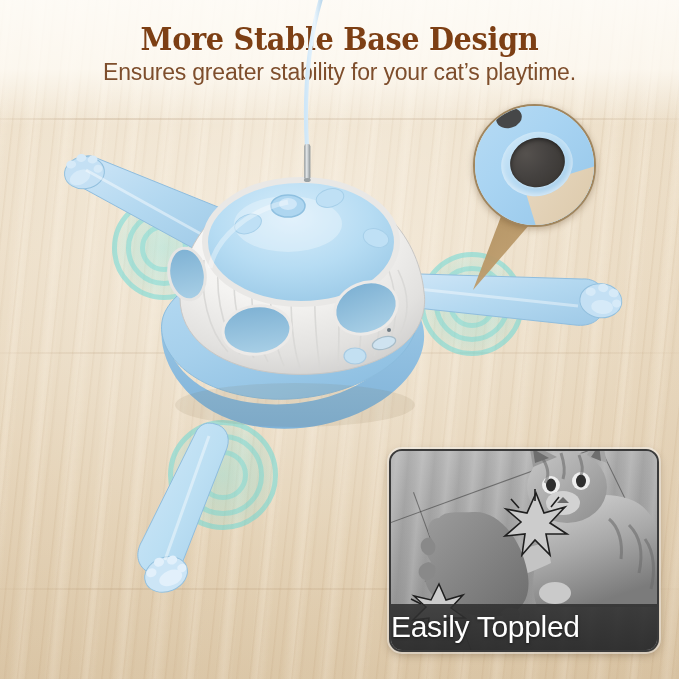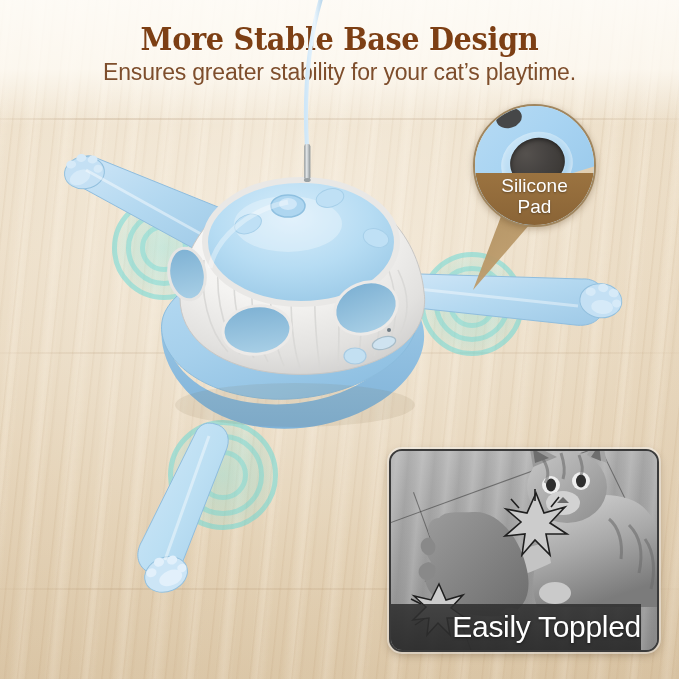--- a/index.html
+++ b/index.html
@@ -232,23 +232,23 @@
     transform:scaleX(.88);
     transform-origin:left center;
     letter-spacing:0px;
     text-shadow:
       -1.5px 0 0 #3c3c3c, 1.5px 0 0 #3c3c3c,
       0 -1.5px 0 #3c3c3c, 0 1.5px 0 #3c3c3c,
       -1.5px -1.5px 0 #3c3c3c, 1.5px 1.5px 0 #3c3c3c,
       1.5px -1.5px 0 #3c3c3c, -1.5px 1.5px 0 #3c3c3c;
   }
   .toppled-bar{
-    position:absolute;left:0;right:16px;bottom:0;height:46px;
+    position:absolute;left:0;right:0;bottom:0;height:46px;
     background:linear-gradient(180deg,rgba(48,48,48,.88) 0%,rgba(42,42,42,.93) 100%);
-    display:flex;align-items:center;justify-content:flex-end;
+    display:flex;align-items:center;justify-content:flex-start;
   }
   .toppled-bar span{
     font-family:"Liberation Sans", sans-serif;
     font-size:30px;
     color:#ffffff;
     letter-spacing:-0.3px;
     text-shadow:0 1px 3px rgba(0,0,0,.5);
   }
 </style>
 </head>
@@ -471,24 +471,20 @@
   </div>
 
   <div class="callout-circle">
     <div class="cc-photo">
       <div class="cc-wood-tl"></div>
       <div class="cc-bluepaw"></div>
       <div class="cc-wood-br"></div>
       <div class="cc-toe"></div>
       <div class="cc-pad-outer"></div>
       <div class="cc-pad"></div>
-    </div>
-    <div class="cc-band">
-      <span>Silicone</span>
-      <span>Pad</span>
     </div>
   </div>
 
   <div class="others-panel">
     <div class="op-photo">
       <div class="op-floor"></div>
       <div class="op-floor-grain"></div>
       <div class="op-tile" style="left:-10px;top:20px;width:300px;transform:rotate(-20deg);"></div>
       <div class="op-tile" style="left:30px;top:96px;width:300px;transform:rotate(-13deg);"></div>
       <div class="op-tile" style="left:120px;top:8px;width:190px;transform:rotate(64deg);"></div>

